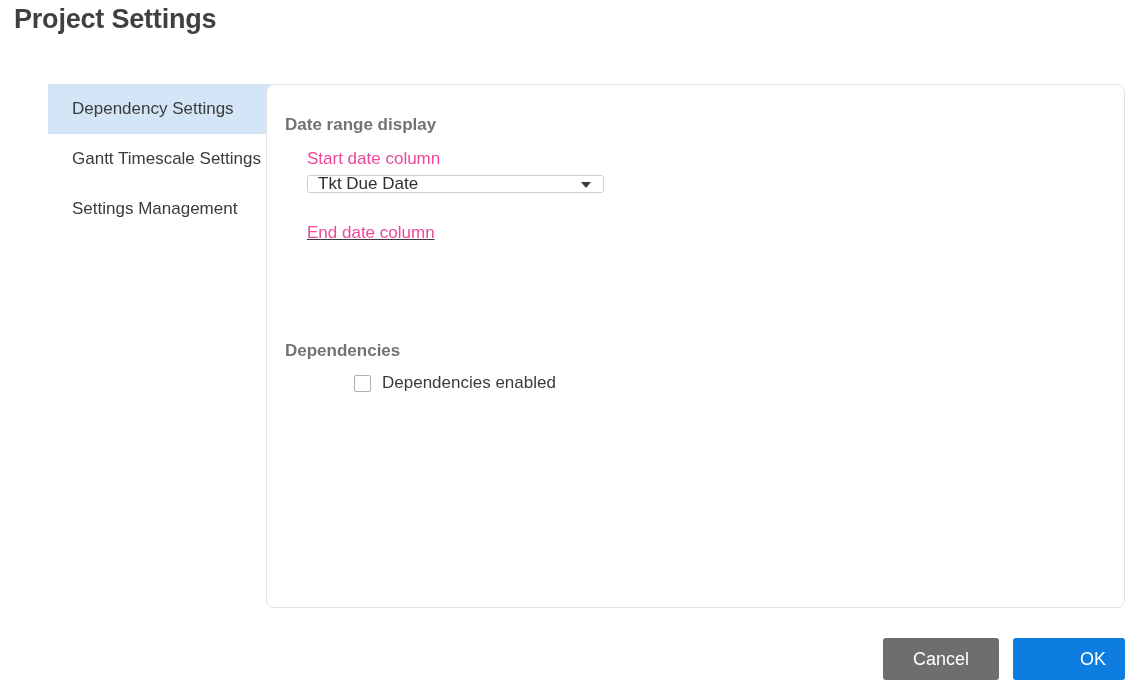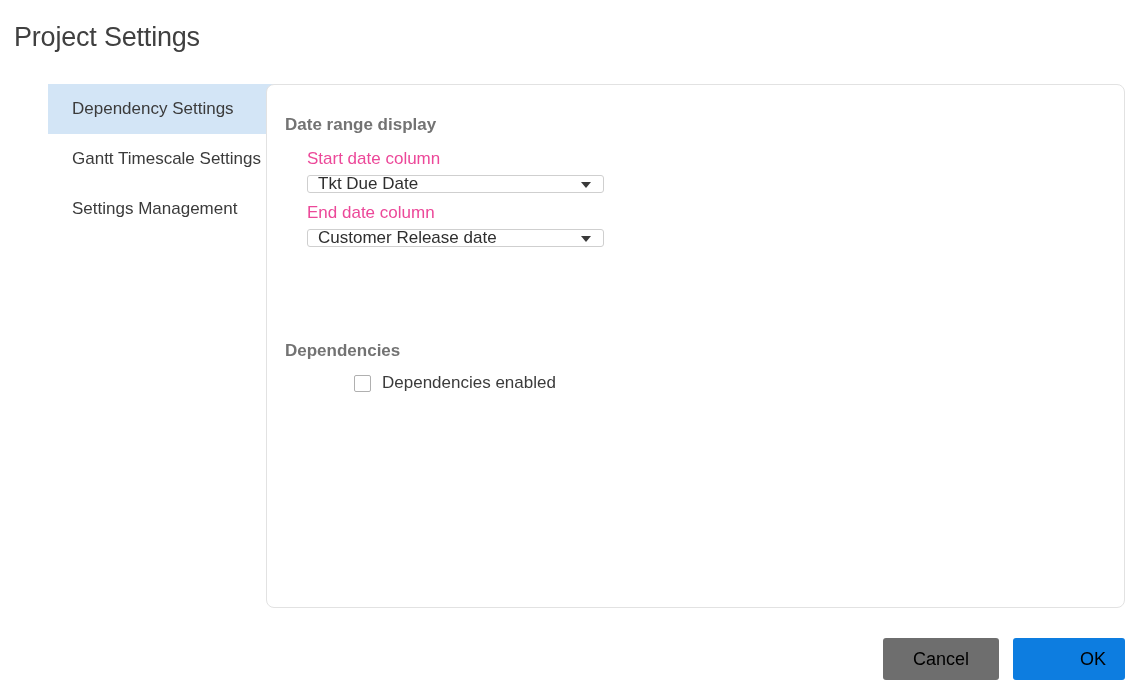--- a/index.html
+++ b/index.html
@@ -13,23 +13,23 @@
     font-family: "Liberation Sans", sans-serif;
     color: #3c3c3c;
     position: relative;
     overflow: hidden;
   }
 
   
   .page-title {
     position: absolute;
     left: 14px;
-    top: 22px;
+    top: 4px;
     font-size: 27px;
-    font-weight: normal;
+    font-weight: bold;
     color: #404040;
     letter-spacing: -0.2px;
   }
 
   
   .layout {
     position: absolute;
     left: 0;
     top: 84px;
     width: 1133px;
@@ -168,21 +168,21 @@
     width: 1133px;
     height: 44px;
   }
   .btn {
     position: absolute;
     height: 42px;
     border: none;
     border-radius: 3px;
     font-family: "Liberation Sans", sans-serif;
     font-size: 18px;
-    color: #000000;
+    color: #ffffff;
     cursor: pointer;
     padding: 0;
   }
   .btn-cancel {
     left: 883px;
     width: 116px;
     background: #6e6e6e;
   }
   .btn-ok {
     left: 1013px;
@@ -216,26 +216,22 @@
       <div class="group-title">Date range display</div>
 
       <div class="field">
         <div class="field-label">Start date column</div>
         <div class="select-box">
           <span class="select-value">Tkt Due Date</span>
           <span class="select-arrow"></span>
         </div>
       </div>
 
-      <div class="field" style="margin-top:8px;">
+      <div class="field" style="margin-top:28px;text-decoration:underline;">
         <div class="field-label">End date column</div>
-        <div class="select-box">
-          <span class="select-value">Customer Release date</span>
-          <span class="select-arrow"></span>
-        </div>
       </div>
     </div>
 
 
     <div class="dep-section">
       <div class="group-title">Dependencies</div>
       <div class="checkbox-row">
         <span class="checkbox"></span>
         <span class="checkbox-label">Dependencies enabled</span>
       </div>

